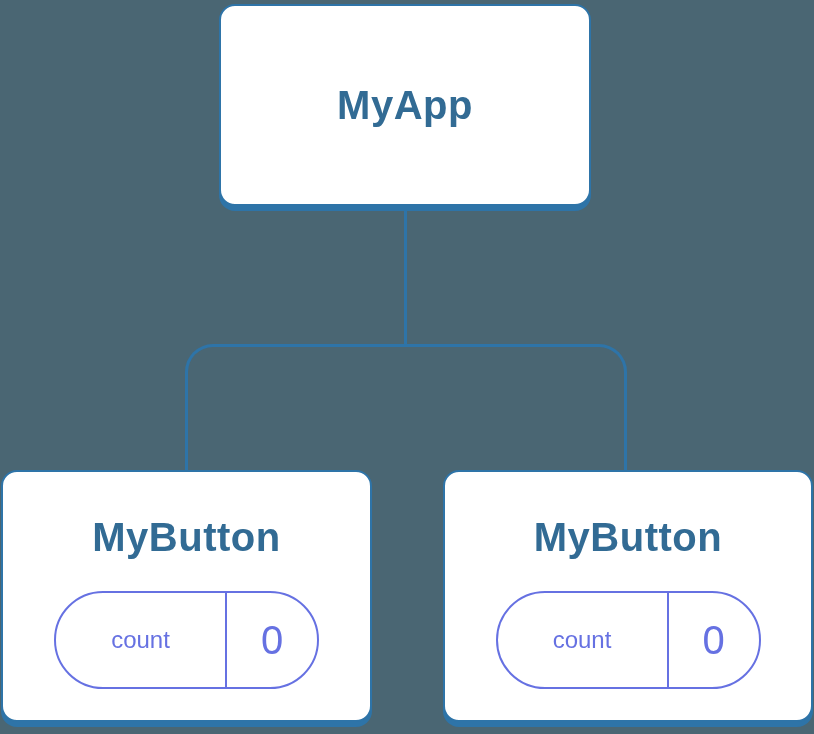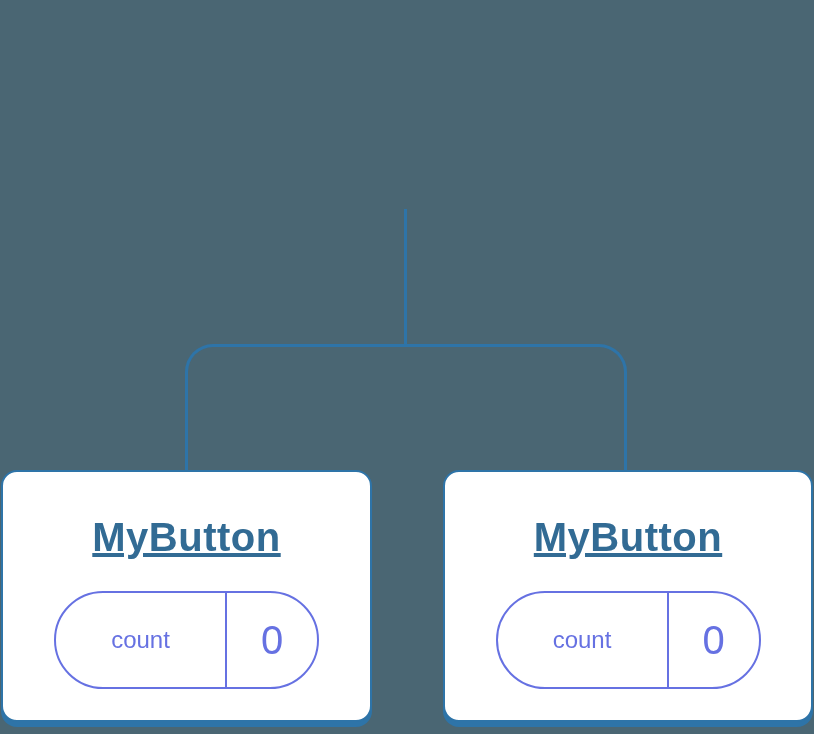--- a/index.html
+++ b/index.html
@@ -44,21 +44,21 @@
   }
   .node-child-left  { left: 1px; }
   .node-child-right { left: 443px; width: 370px; }
   .node-title {
     color: var(--node-label);
     font-size: 40px;
     font-weight: bold;
     letter-spacing: 0.5px;
     line-height: 48px;
   }
-  .node-child .node-title { margin-top: 41px; text-decoration: underline; }
+  .node-child .node-title { margin-top: 41px; }
 
   
   .trunk {
     position: absolute;
     left: 404px; top: 209px;
     width: 3px; height: 137px;
     background: var(--node-border);
   }
   .bracket {
     position: absolute;
@@ -97,20 +97,23 @@
     align-items: center;
     justify-content: center;
     font-size: 40px;
   }
 </style>
 </head>
 <body>
 
 <div class="stage">
 
+  <div class="node node-root">
+    <span class="node-title">MyApp</span>
+  </div>
 
   <div class="trunk"></div>
   <div class="bracket"></div>
 
   <div class="node node-child node-child-left">
     <span class="node-title">MyButton</span>
     <div class="state-pill">
       <span class="state-key">count</span>
       <span class="state-value">0</span>
     </div>

